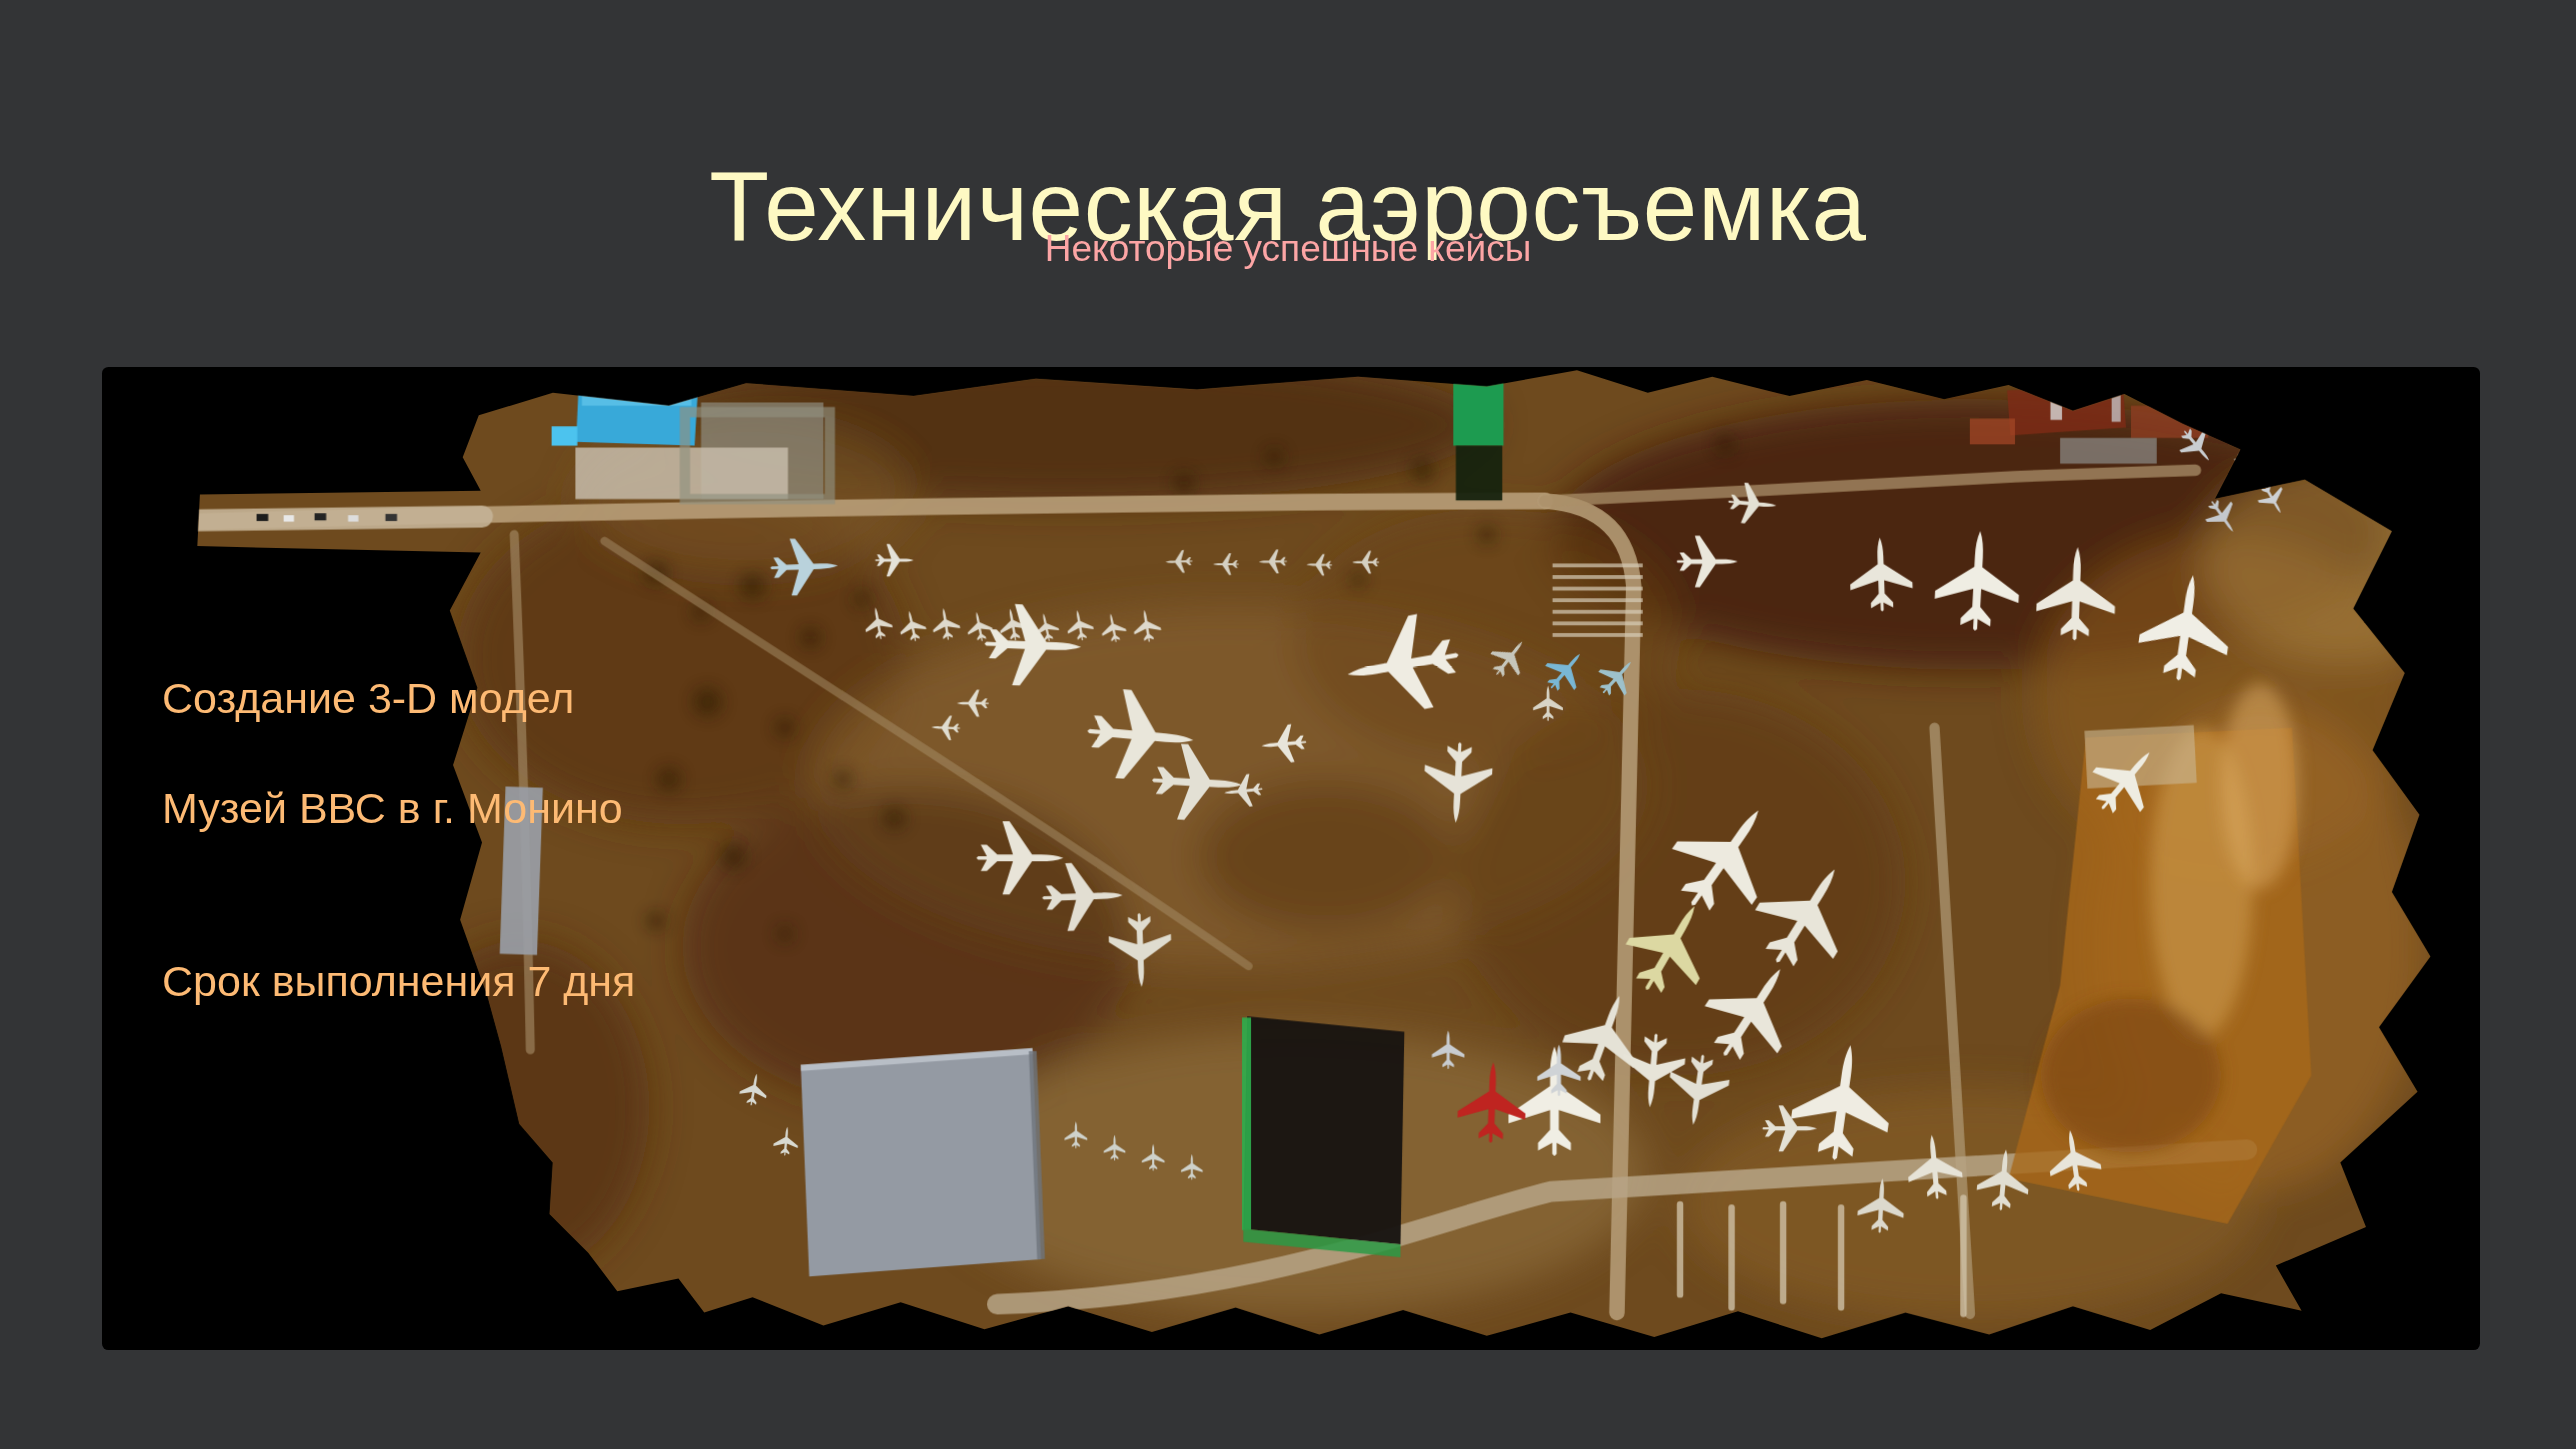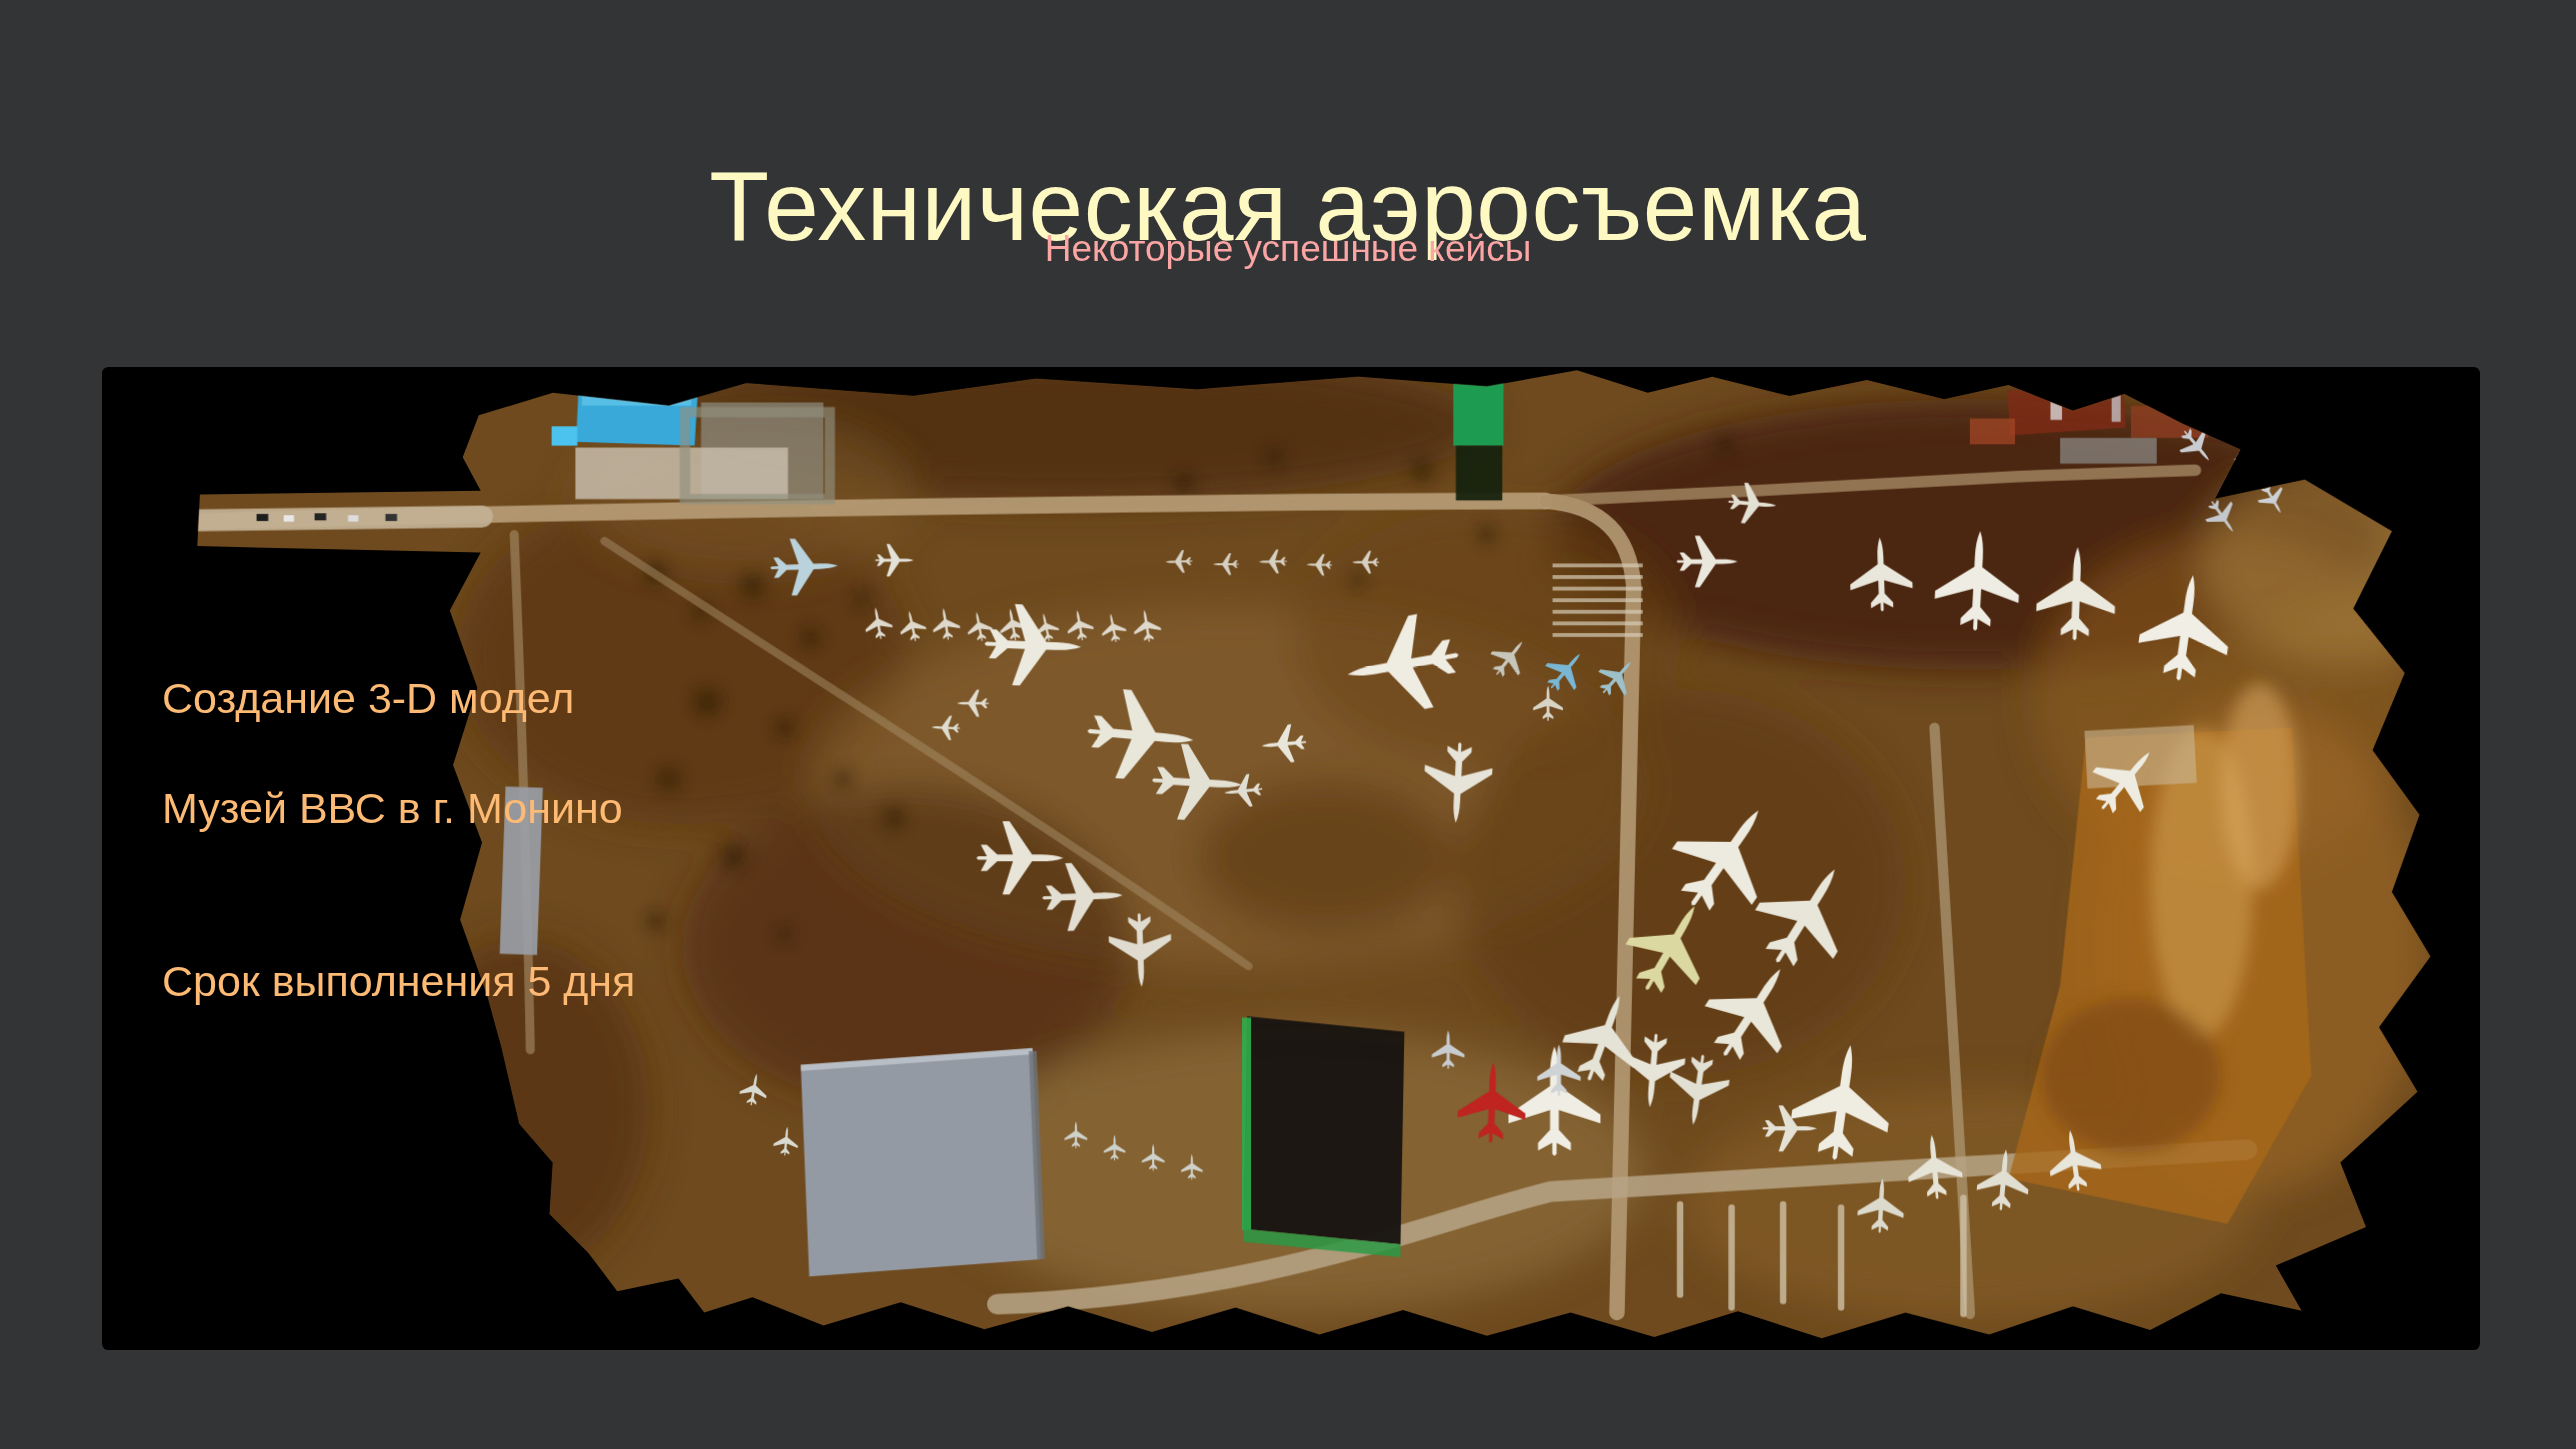--- a/index.html
+++ b/index.html
@@ -257,17 +257,17 @@
           <use href="#pl" fill="#e0ddd0" transform="translate(1310,560) rotate(-88) scale(.45)"></use>
           <use href="#pl" fill="#e4e1d5" transform="translate(2620,1182) rotate(90) scale(.85)"></use>
         </g>
       </g>
     </svg>
   </div>
 
   <div>
     <div class="caption cap-1">Создание 3-D модел</div>
     <div class="caption cap-2">Музей ВВС в г. Монино</div>
-    <div class="caption cap-3">Срок выполнения 5 дня</div>
+    <div class="caption cap-3">Срок выполнения 7 дня</div>
   </div>
 
 </div>
 
 
 </body></html>

